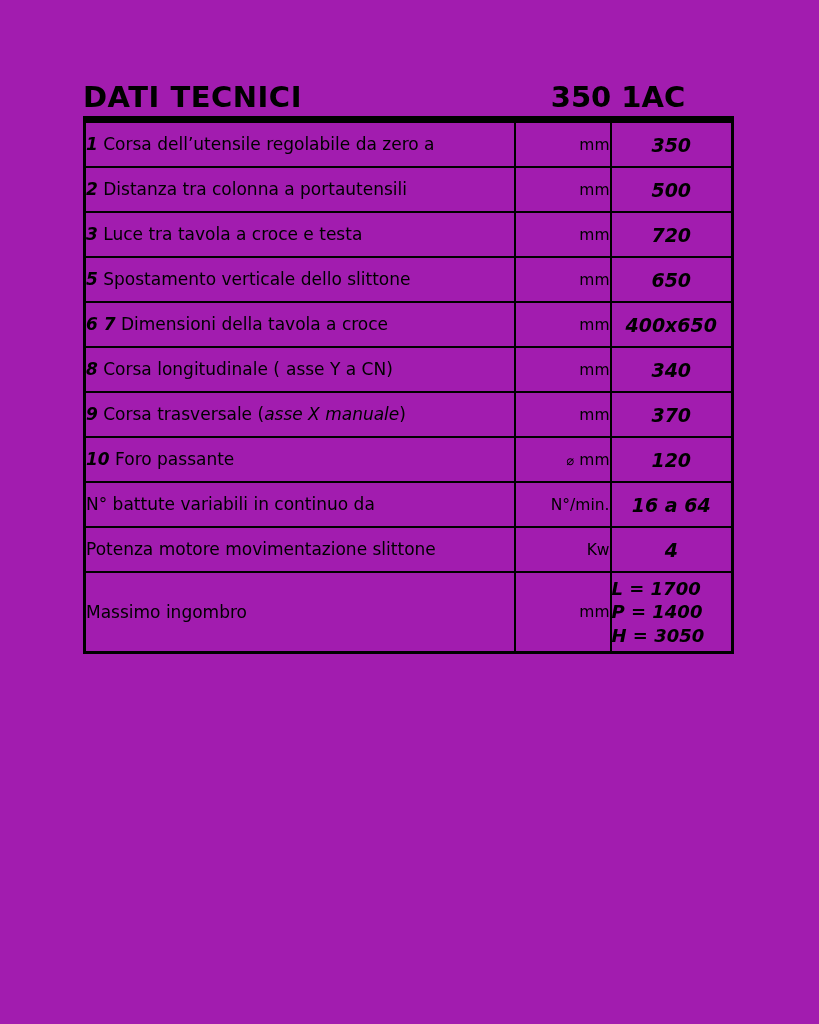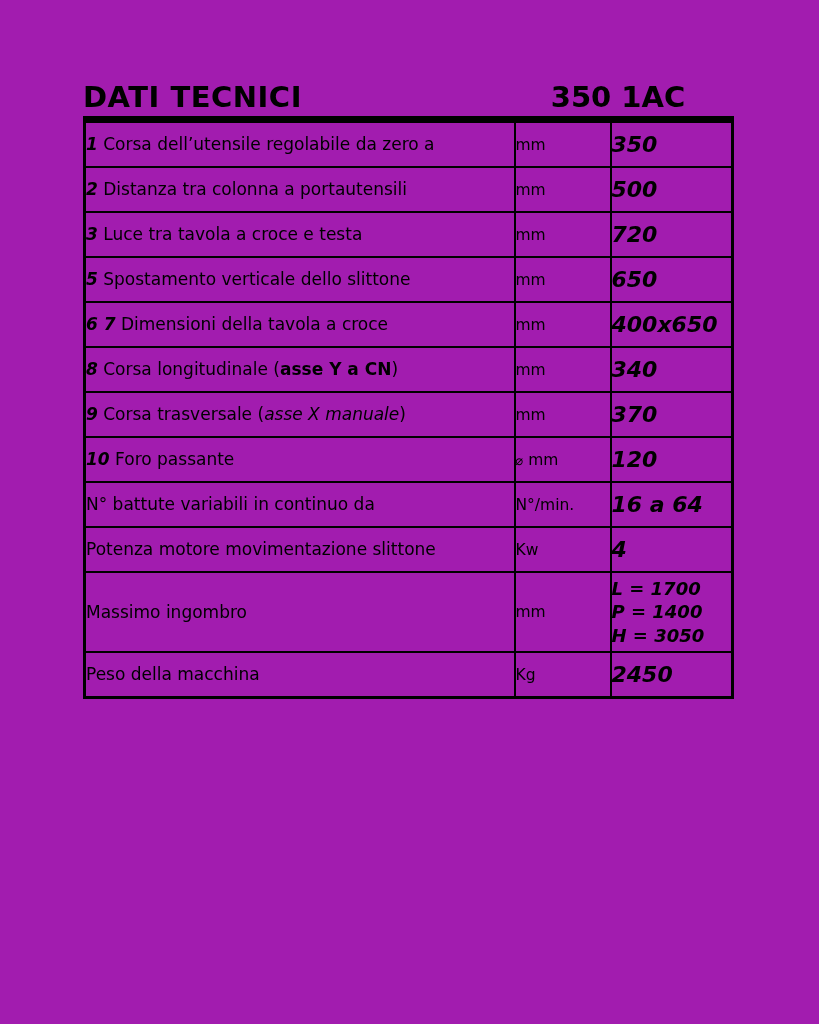--- a/index.html
+++ b/index.html
@@ -80,50 +80,50 @@
 
   .cell-label {
     font-size: 17px;
     padding: 0 8px 0 12px;
     height: 43px;
     line-height: 1.2;
     white-space: nowrap;
   }
   .cell-unit {
     font-size: 15.5px;
-    text-align: left;
+    text-align: right;
     height: 43px;
     white-space: nowrap;
   }
   .cell-value {
-    font-size: 22px;
+    font-size: 19px;
     font-weight: bold;
     font-style: italic;
-    text-align: left;
+    text-align: center;
     height: 43px;
     white-space: nowrap;
   }
 
   
   .row-tall .cell-label,
   .row-tall .cell-unit { height: 78px; border-radius: 29px; }
   .row-tall .cell-value {
     height: 78px;
     text-align: left;
     line-height: 1.3;
     font-size: 18px;
   }
   .val-line { display: block; }
 
   
   .num {
     font-weight: bold;
     font-style: italic;
   }
-  .em-bold { font-weight: bold; }
+  .em-bold { font-weight: normal; margin-left: 6px; }
   .em-ital { font-style: italic; margin-top: 15px; }
   .dia { font-size: 13px; }
 </style>
 </head>
 <body>
 
 <div class="page">
 
   <div class="header">
     <div class="header-title">DATI TECNICI</div>
@@ -189,21 +189,16 @@
         </tr>
         <tr class="row-tall">
           <td class="cell-label"><span>Massimo ingombro</span></td>
           <td class="cell-unit"><span>mm</span></td>
           <td class="cell-value">
             <span class="val-line">L = 1700</span>
             <span class="val-line">P = 1400</span>
             <span class="val-line">H = 3050</span>
           </td>
         </tr>
-        <tr>
-          <td class="cell-label"><span>Peso della macchina</span></td>
-          <td class="cell-unit"><span>Kg</span></td>
-          <td class="cell-value"><span>2450</span></td>
-        </tr>
       </tbody>
   </table>
 
 </div>
 
 </body></html>

